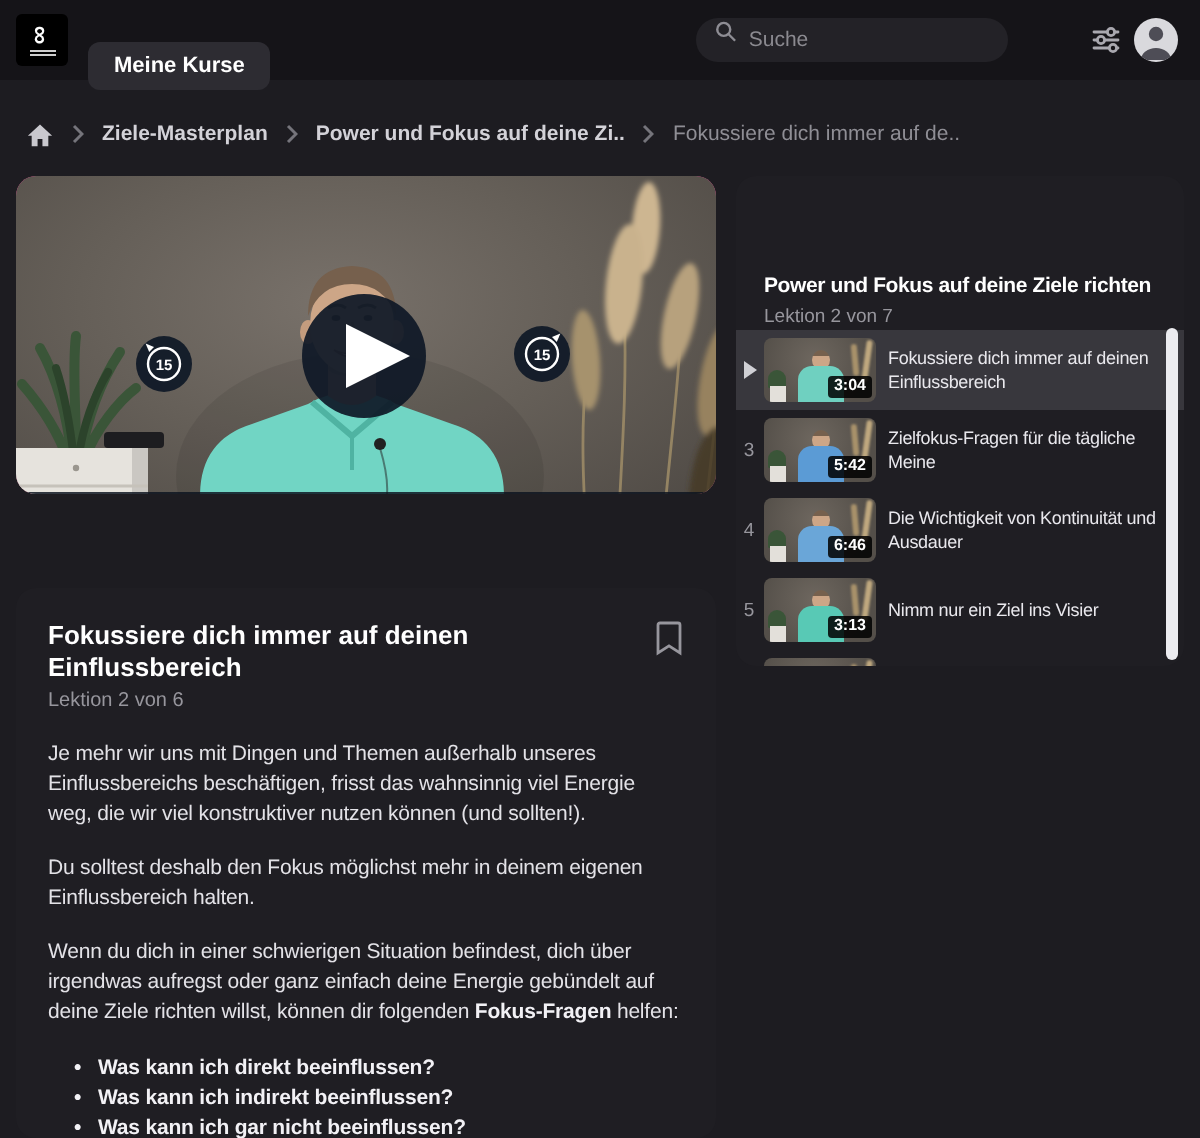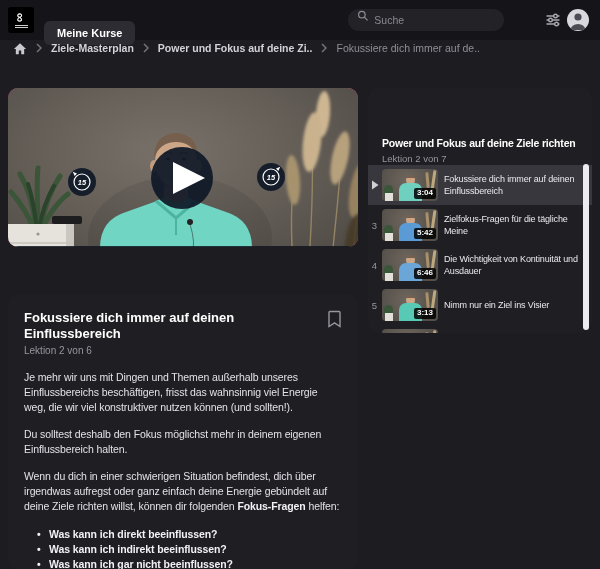--- a/index.html
+++ b/index.html
@@ -14,25 +14,25 @@
   .logo { width:26px; height:26px; background:#000; border-radius:3px; display:flex; flex-direction:column; align-items:center; justify-content:center; line-height:1; }
   .logo .glyph { font-size:13px; font-weight:bold; color:#fff; transform:rotate(90deg); }
   .logo .lines { width:13px; height:4px; margin-top:1px; background:linear-gradient(#cfcfcf 0 1px, transparent 1px 2px, #cfcfcf 2px 3px, transparent 3px); }
   .nav-btn { margin-left:10px; background:#2d2c32; border:none; color:#fff; font-weight:bold; font-size:11px; padding:6px 13px; border-radius:6px; font-family:inherit; cursor:pointer;margin-top:26px; }
   .search { position:absolute; left:348px; top:9px; width:156px; height:22px; background:#232227; border-radius:12px; display:flex; padding:0 9px; gap:6px; }
   .search input { background:transparent; border:none; outline:none; color:#cfcfd4; font-size:10.5px; width:100%; font-family:inherit; }
   .search input::placeholder { color:#8b8a90; }
   .tune { position:absolute; left:545px; top:12px; }
   .avatar { position:absolute; left:567px; top:9px; width:22px; height:22px; border-radius:50%; background:#d9d9dd; overflow:hidden; }
   
-  .crumbs { position:absolute; top:30px; left:0; width:600px; height:36px; display:flex; align-items:center; padding:0 13px; gap:9px; }
+  .crumbs { position:absolute; top:49px; left:0; width:600px; height:36px; display:flex; align-items:center; padding:0 13px; gap:9px; }
   .crumb { font-size:10.5px; font-weight:bold; color:#d3d2d8; cursor:pointer; }
   .crumb.last { font-weight:normal; color:#8f8e95; }
   
-  .player { position:absolute; left:8px; top:88px; width:350px; height:159px; border-radius:10px; overflow:hidden; background:#ec4899;font-style:italic; }
+  .player { position:absolute; left:8px; top:88px; width:350px; height:159px; border-radius:10px; overflow:hidden; background:#ec4899; }
   
   .lesson { position:absolute; left:8px; top:294px; width:350px; height:275px; background:#1f1e23; border-radius:10px; padding:16px; overflow:hidden; }
   .lesson-head { display:flex; align-items:flex-start; }
   .lesson-title { flex:1; font-size:13px; font-weight:bold; color:#fff; line-height:1.25; }
   .lesson-sub { margin-top:2px; font-size:10px; color:#97969d; }
   .lesson-body { margin-top:14px; font-size:10.5px; line-height:15px; color:#e3e2e7; letter-spacing:-0.1px; }
   .lesson-body p { margin-bottom:12px; }
   .lesson-body ul { list-style:none; margin:13px 0 13px 12px; }
   .lesson-body li { position:relative; padding-left:13px; font-weight:bold; color:#f2f1f5; }
   .lesson-body li::before { content:"•"; position:absolute; left:1px; }

